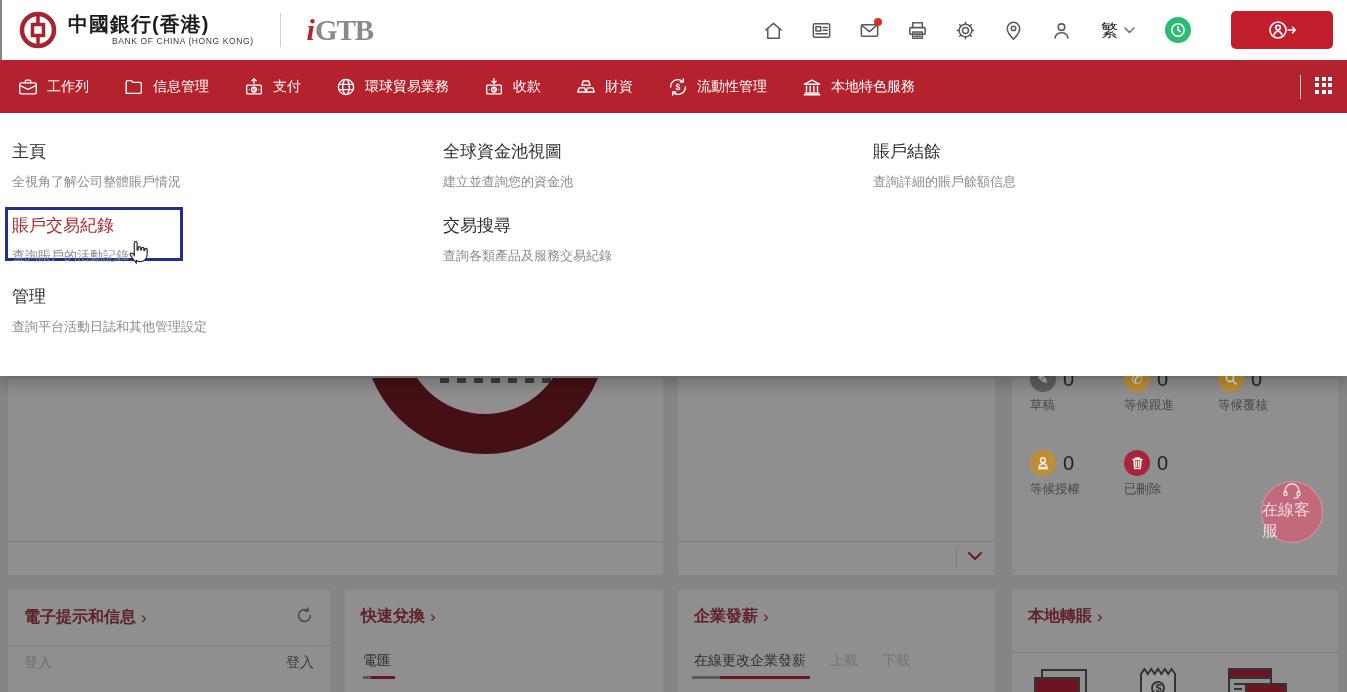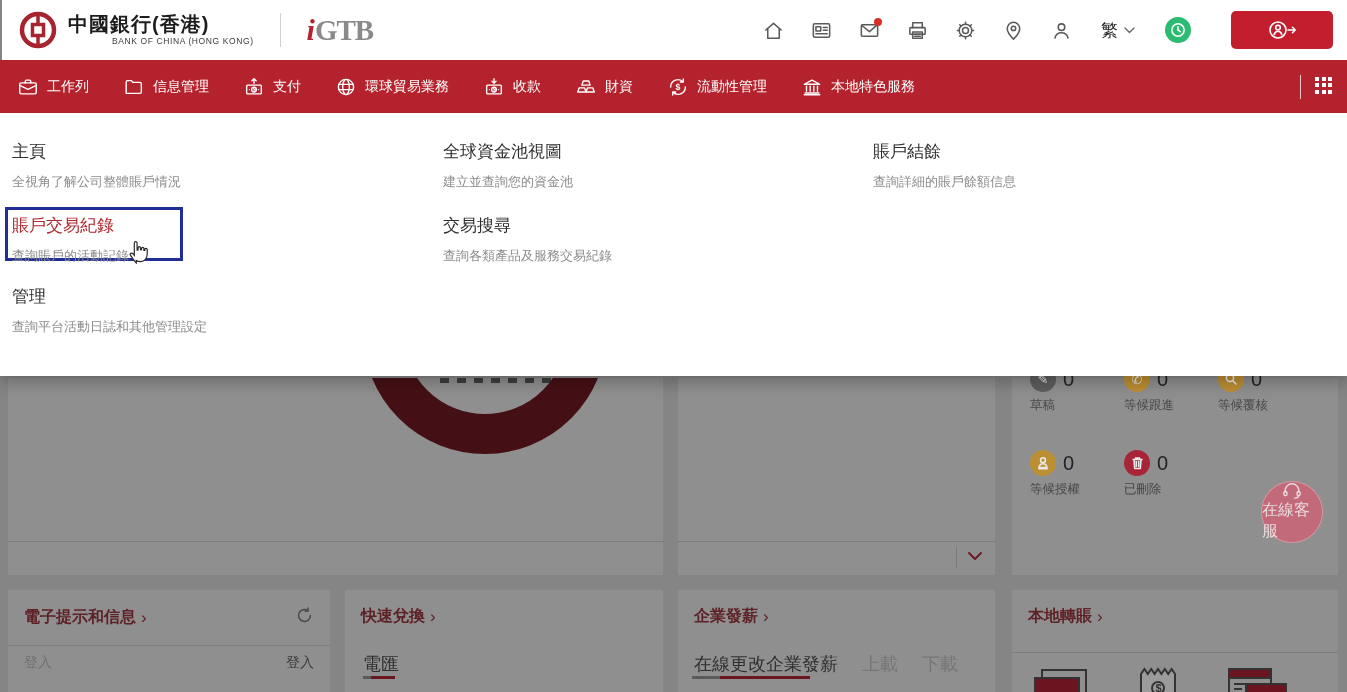--- a/index.html
+++ b/index.html
@@ -76,21 +76,21 @@
   
   .bhd { display:flex; align-items:center; padding:16px 16px 0 16px; }
   .btitle { font-size:16px; font-weight:700; color:#5E2127; cursor:pointer; }
   .bchev { font-size:17px; color:#5E2127; margin-left:5px; font-weight:400; }
   .refresh { margin-left:auto; cursor:pointer; }
   .refresh svg { stroke:#474747; fill:none; stroke-width:1.8; stroke-linecap:round; stroke-linejoin:round; }
   .bdiv { position:absolute; left:0; right:0; border-top:1px solid #7e7e7e; }
   .bfoot { position:absolute; top:64px; left:16px; right:16px; display:flex; justify-content:space-between; font-size:14px; }
   .login-l { color:#6F6F6F; cursor:pointer; }
   .login-r { color:#383838; cursor:pointer; }
-  .tabrow { position:absolute; top:62px; left:18px; display:flex; gap:24px; font-size:18px; }
+  .tabrow { position:absolute; top:62px; left:18px; display:flex; gap:24px; font-size:14px; }
   .tab-on { color:#2F2F2F; cursor:pointer; }
   .tab-off { color:#757575; cursor:pointer; }
   .underline { position:absolute; top:86px; left:18px; height:3px; display:flex; }
   .useg-gray { background:#5a5a5a; height:3px; }
   .useg-red { background:#6B1520; height:3px; }
   .pay-icons { position:absolute; top:76px; left:20px; display:flex; gap:48px; }
 </style>
 </head>
 <body>
 

